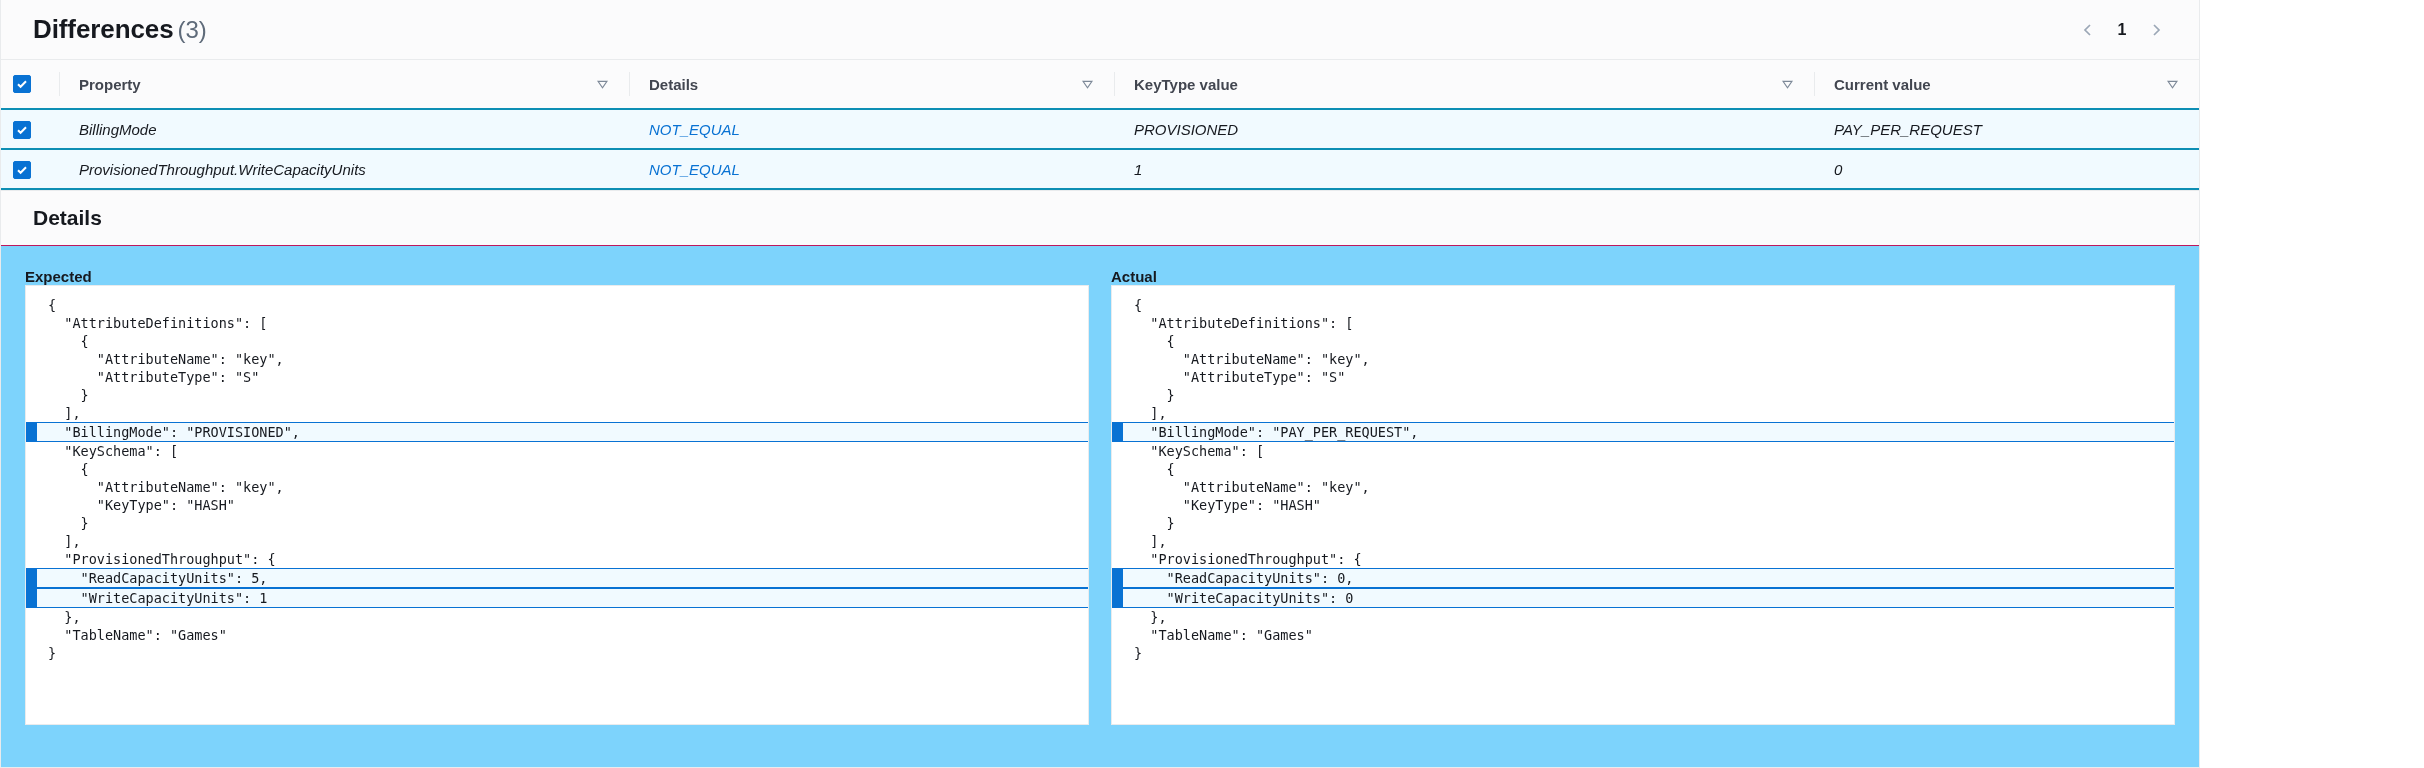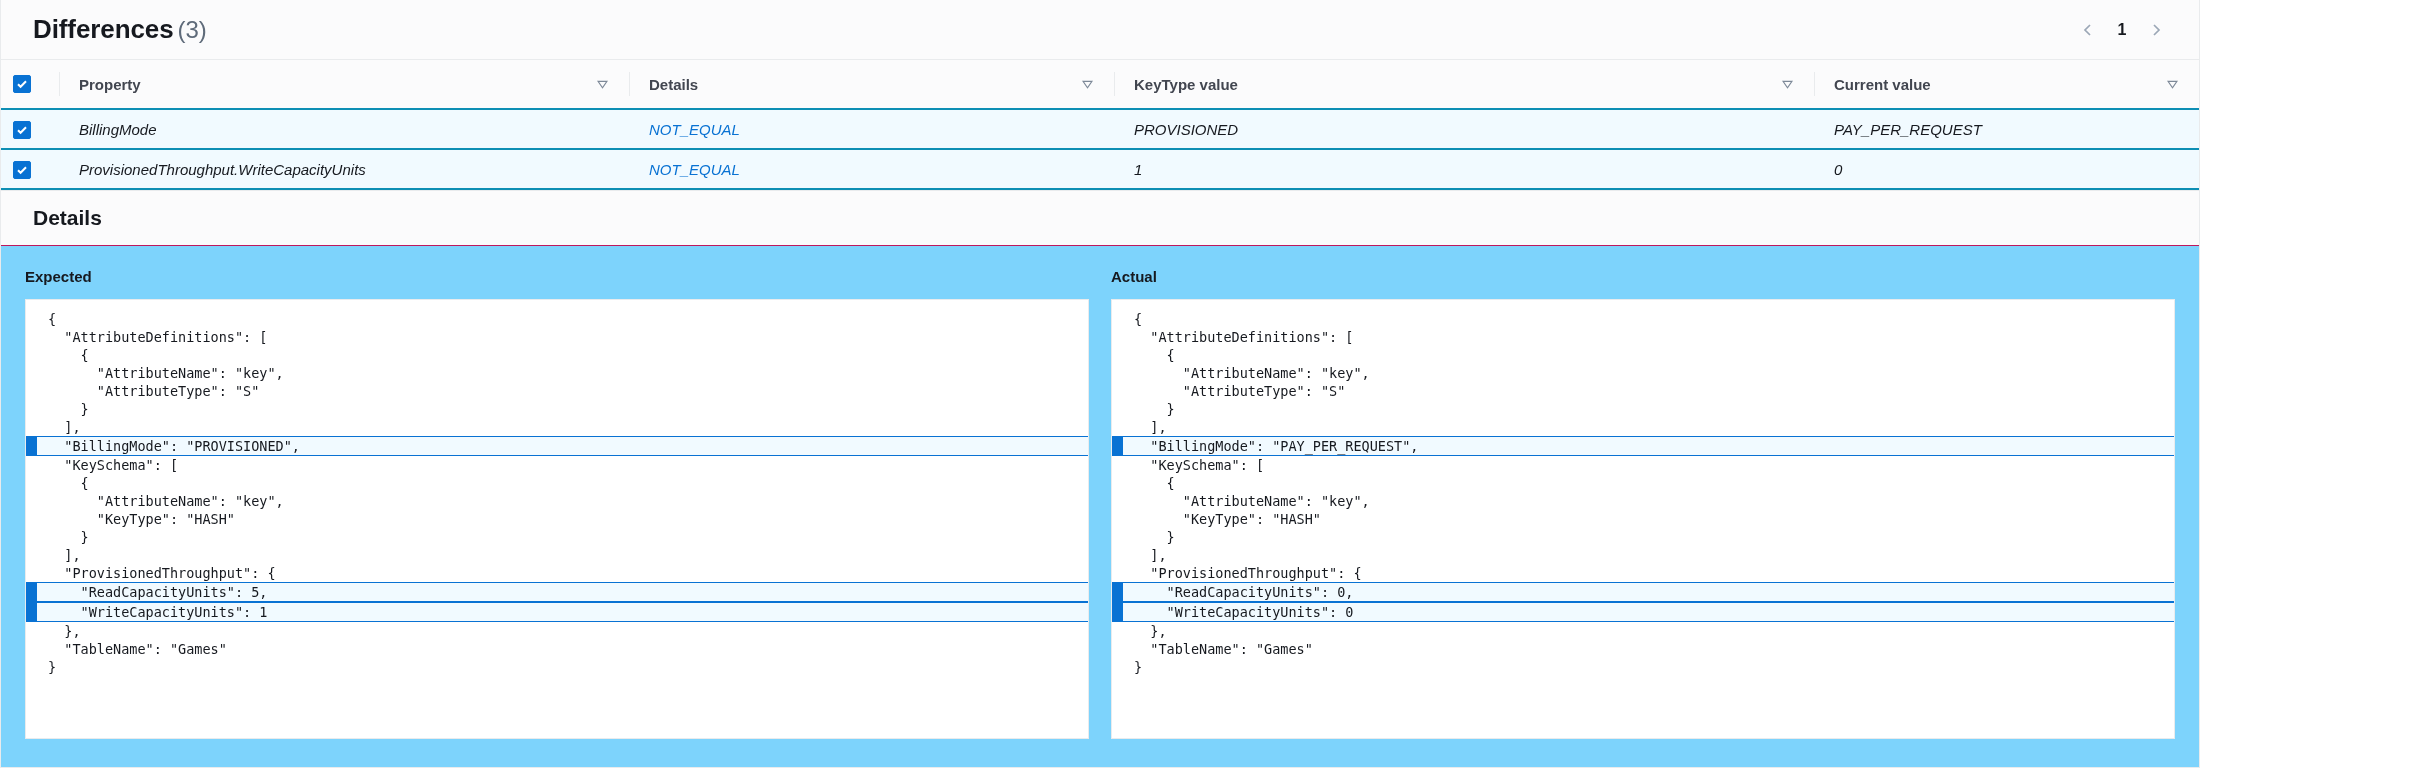--- a/index.html
+++ b/index.html
@@ -153,21 +153,21 @@
   .details-body {
     padding: 22px 24px 0 24px;
     display: flex;
     gap: 22px;
   }
   .code-col { flex: 1 1 0; min-width: 0; }
   .code-label {
     font-size: 15px;
     font-weight: 700;
     color: #16191f;
-    margin-bottom: 14px;
+    margin-bottom: 0;
   }
   .code-box {
     border: 1px solid #e9ebed;
     background: #ffffff;
     height: 440px;
     padding: 10px 0 10px 0;
     overflow: hidden;
   }
   .code-line {
     font-family: "DejaVu Sans Mono", monospace;

